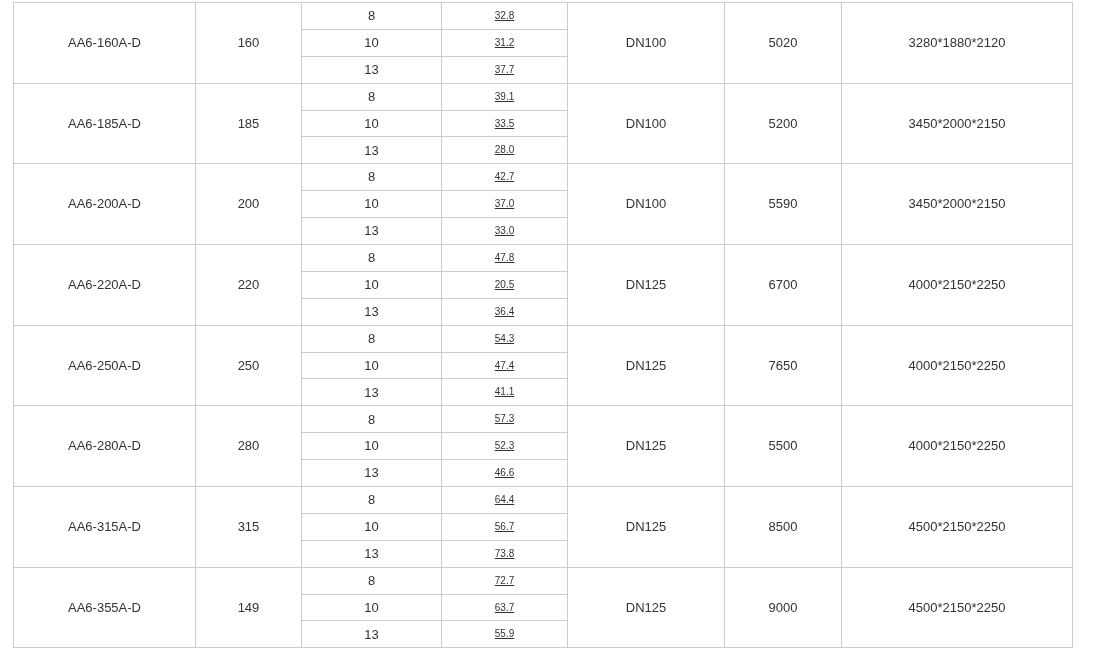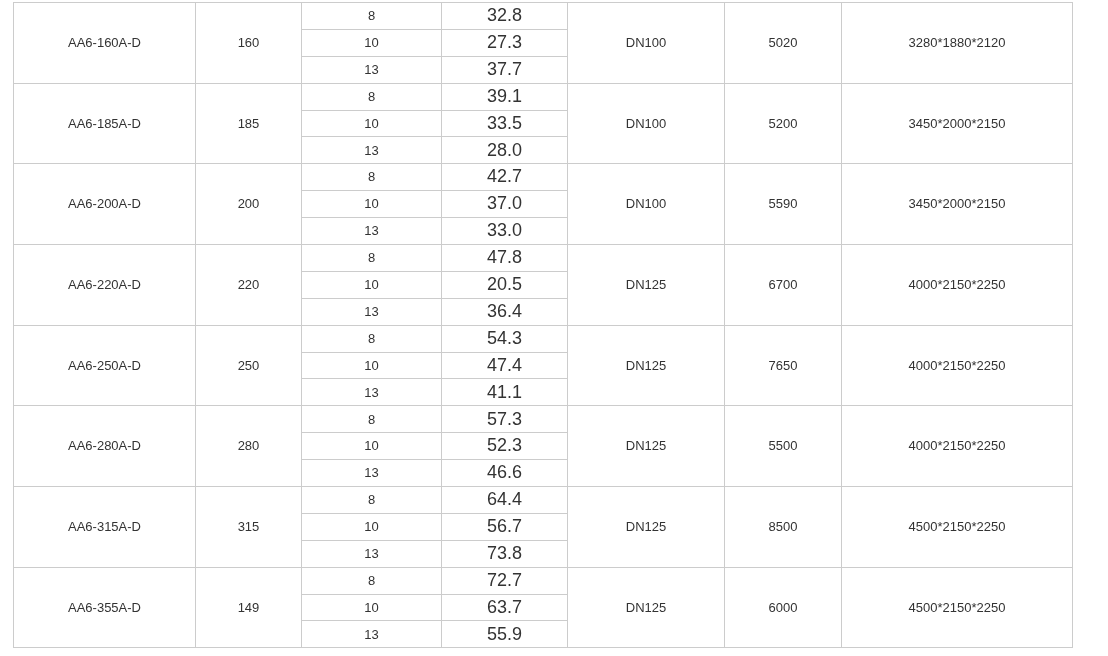--- a/index.html
+++ b/index.html
@@ -35,21 +35,21 @@
     text-align: center;
     vertical-align: middle;
     color: var(--text-color);
     font-size: 13px;
     padding: 0;
     line-height: 1.2;
     background: var(--bg-color);
     overflow: hidden;
     white-space: nowrap;
   }
-  .spec-table td.capacity-cell { font-size: 18px; }
+  .spec-table td.capacity-cell { font-size: 10px; text-decoration: underline; }
 </style>
 </head>
 <body>
 
 <div class="page">
   <table class="spec-table">
     <colgroup>
       <col style="width:182px">
       <col style="width:106px">
       <col style="width:140px">
@@ -63,21 +63,21 @@
           <td rowspan="3">AA6-160A-D</td>
           <td rowspan="3">160</td>
           <td>8</td>
           <td class="capacity-cell">32.8</td>
           <td rowspan="3">DN100</td>
           <td rowspan="3">5020</td>
           <td rowspan="3">3280*1880*2120</td>
         </tr>
         <tr>
           <td>10</td>
-          <td class="capacity-cell">27.3</td>
+          <td class="capacity-cell">31.2</td>
         </tr>
         <tr>
           <td>13</td>
           <td class="capacity-cell">37.7</td>
         </tr>
         <tr>
           <td rowspan="3">AA6-185A-D</td>
           <td rowspan="3">185</td>
           <td>8</td>
           <td class="capacity-cell">39.1</td>
@@ -177,21 +177,21 @@
         <tr>
           <td>13</td>
           <td class="capacity-cell">73.8</td>
         </tr>
         <tr>
           <td rowspan="3">AA6-355A-D</td>
           <td rowspan="3">149</td>
           <td>8</td>
           <td class="capacity-cell">72.7</td>
           <td rowspan="3">DN125</td>
-          <td rowspan="3">6000</td>
+          <td rowspan="3">9000</td>
           <td rowspan="3">4500*2150*2250</td>
         </tr>
         <tr>
           <td>10</td>
           <td class="capacity-cell">63.7</td>
         </tr>
         <tr>
           <td>13</td>
           <td class="capacity-cell">55.9</td>
         </tr>

